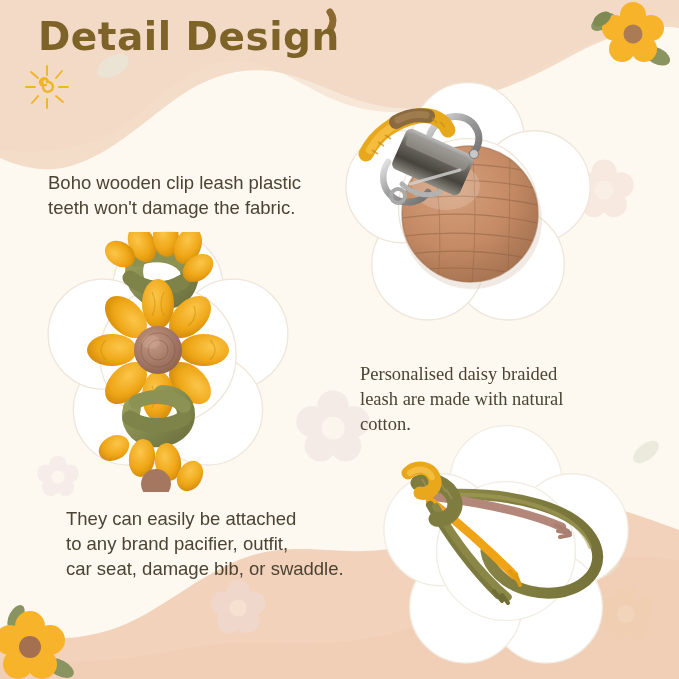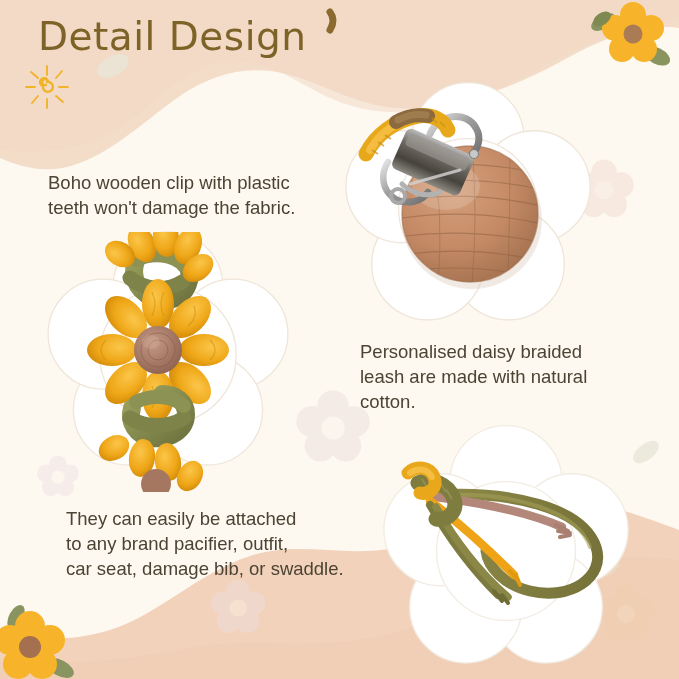--- a/index.html
+++ b/index.html
@@ -12,38 +12,38 @@
   #stage{position:relative;width:679px;height:679px;overflow:hidden;background:#fdf8f0;}
 
   .layer{position:absolute;left:0;top:0;width:679px;height:679px;}
   svg.layer{display:block;}
 
   
   #page-title{
     position:absolute;
     left:38px; top:14px;
     font-size:39px;
-    font-weight:normal;
+    font-weight:bold;
     letter-spacing:0.5px;
     color:#7d6328;
     font-family:"DejaVu Sans", sans-serif;
     white-space:nowrap;
   }
 
   
   .caption{
     position:absolute;
     color:#4b4434;
     font-size:18.5px;
     line-height:25px;
     font-family:"Liberation Sans", sans-serif;
     white-space:pre-line;
   }
   #caption-clip{ left:48px;  top:170px; width:305px; }
-  #caption-leash{left:360px; top:339px; width:275px; }
+  #caption-leash{left:360px; top:362px; width:275px;font-family:Liberation Serif, serif; }
   #caption-attach{left:66px; top:506px; width:305px; }
 
   
   .photo{position:absolute;}
   #photo-clip{left:352px;top:88px;width:230px;height:230px;}
   #photo-braid{left:70px;top:232px;width:200px;height:260px;}
   #photo-tassel{left:390px;top:455px;width:250px;height:190px;}
 </style>
 </head>
 <body>
@@ -396,21 +396,21 @@
       <circle cx="0" cy="0" r="11" fill="#a4704f"></circle>
     </g>
 
     <ellipse cx="602" cy="19" rx="10" ry="6" fill="#7e8a52" transform="rotate(-35 602 19)"></ellipse>
 
     <path d="M330,12 q6,8 0,18" stroke="#8a6a2e" stroke-width="7" stroke-linecap="round" fill="none"></path>
   </svg>
 
   <div id="page-title">Detail Design</div>
 
-  <div class="caption" id="caption-clip">Boho wooden clip with plastic
+  <div class="caption" id="caption-clip">Boho wooden clip leash plastic
 teeth won't damage the fabric.</div>
   <div class="caption" id="caption-leash">Personalised daisy braided
 leash are made with natural
 cotton.</div>
   <div class="caption" id="caption-attach">They can easily be attached
 to any brand pacifier, outfit,
 car seat, damage bib, or swaddle.</div>
 
 </div>
 

